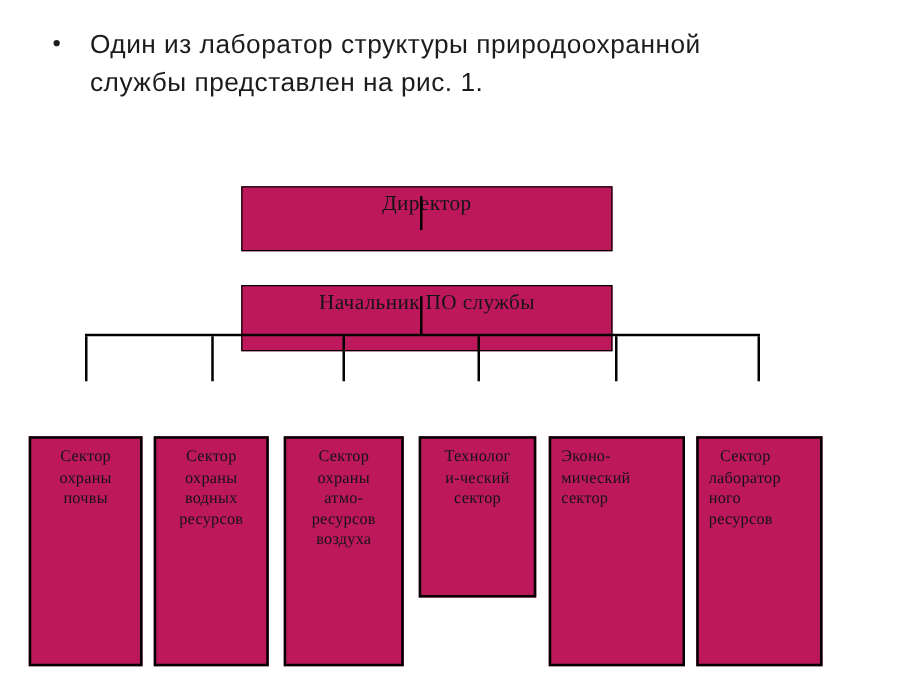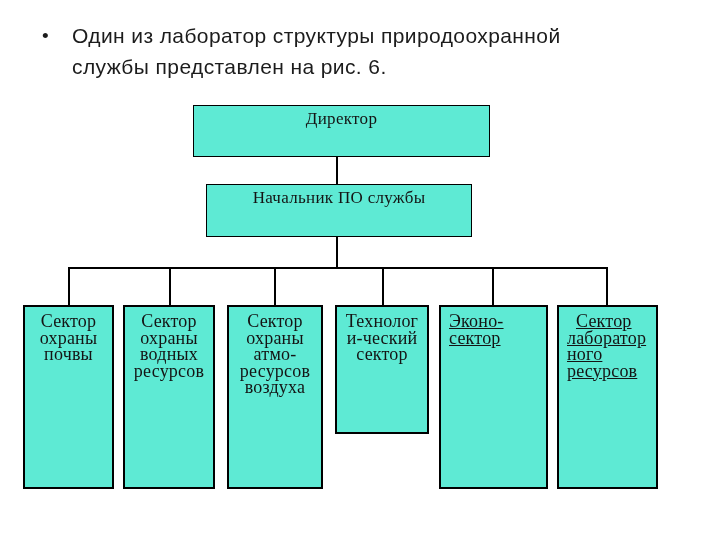--- a/index.html
+++ b/index.html
@@ -28,74 +28,74 @@
   }
   .title .bullet {
     width: 30px;
     flex: 0 0 30px;
     font-size: 19px;
   }
   
   .box {
     position: absolute;
     box-sizing: border-box;
-    background: #5eead4;
+    background: #be185d;
     border: 1px solid #000000;
     font-family: "Liberation Serif", serif;
     color: #141414;
     text-align: center;
+    margin-top: 44px;
   }
   .box.toprow {
     font-size: 17px;
     padding-top: 3px;
     letter-spacing: 0.3px;
   }
   .sector {
     border-width: 2px;
-    font-size: 18px;
+    font-size: 13px;
     line-height: 16.5px;
     padding-top: 6px;
     letter-spacing: 0.2px;
   }
   .sector.leftalign {
     text-align: left;
     padding-left: 8px;
     padding-right: 2px;
-    text-decoration: underline;
   }
   .sector .indent {
     padding-left: 9px;
   }
   .cline {
     position: absolute;
     background: #000000;
   }
 </style>
 </head>
 <body>
 
 <div class="slide">
 
   <div class="title">
     <span class="bullet">•</span>
     <span>
       <span>Один из лаборатор структуры природоохранной</span><br>
-      <span>службы представлен на рис. 6.</span>
+      <span>службы представлен на рис. 1.</span>
     </span>
   </div>
 
   <div>
 
     <div class="box toprow" style="left:193px; top:105px; width:297px; height:52px;">
       <span>Директор</span>
     </div>
 
     <div class="cline" style="left:336px; top:157px; width:2px; height:27px;"></div>
 
-    <div class="box toprow" style="left:206px; top:184px; width:266px; height:53px;">
+    <div class="box toprow" style="left:193px; top:184px; width:297px; height:53px;">
       <span>Начальник ПО службы</span>
     </div>
 
     <div class="cline" style="left:336px; top:237px; width:2px; height:31px;"></div>
 
     <div class="cline" style="left:68px; top:267px; width:540px; height:2px;"></div>
 
     <div class="cline" style="left:68px;  top:269px; width:2px; height:36px;"></div>
     <div class="cline" style="left:169px; top:269px; width:2px; height:36px;"></div>
     <div class="cline" style="left:274px; top:269px; width:2px; height:36px;"></div>
@@ -125,20 +125,21 @@
     </div>
 
     <div class="box sector" style="left:335px; top:305px; width:94px; height:129px;">
       <div>Технолог</div>
       <div>и-ческий</div>
       <div>сектор</div>
     </div>
 
     <div class="box sector leftalign" style="left:439px; top:305px; width:109px; height:184px;">
       <div>Эконо-</div>
+      <div>мический</div>
       <div>сектор</div>
     </div>
 
     <div class="box sector leftalign" style="left:557px; top:305px; width:101px; height:184px;">
       <div class="indent">Сектор</div>
       <div>лаборатор</div>
       <div>ного</div>
       <div>ресурсов</div>
     </div>
 

